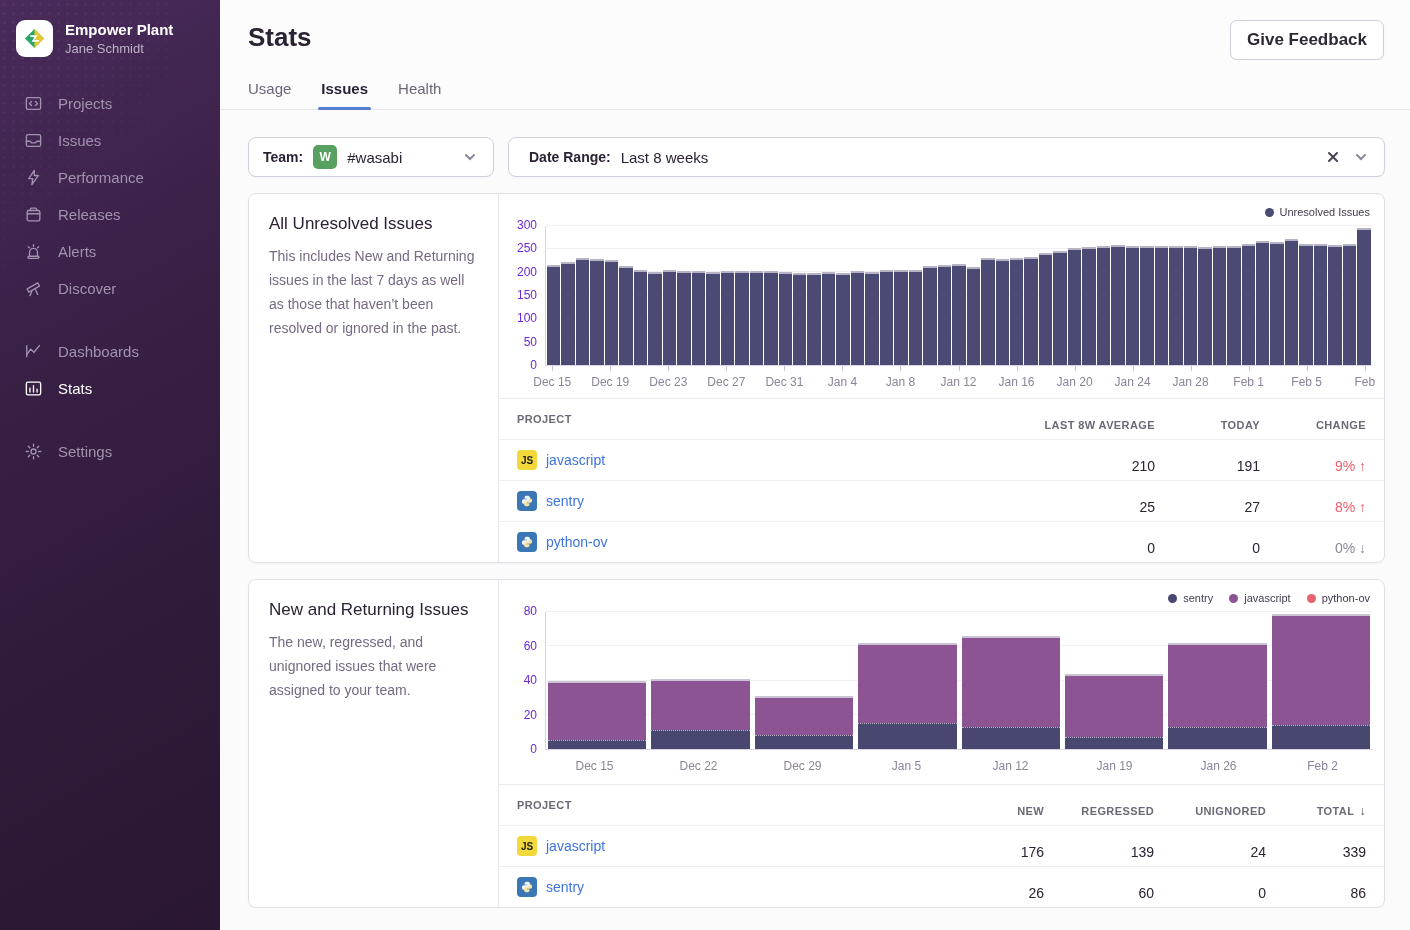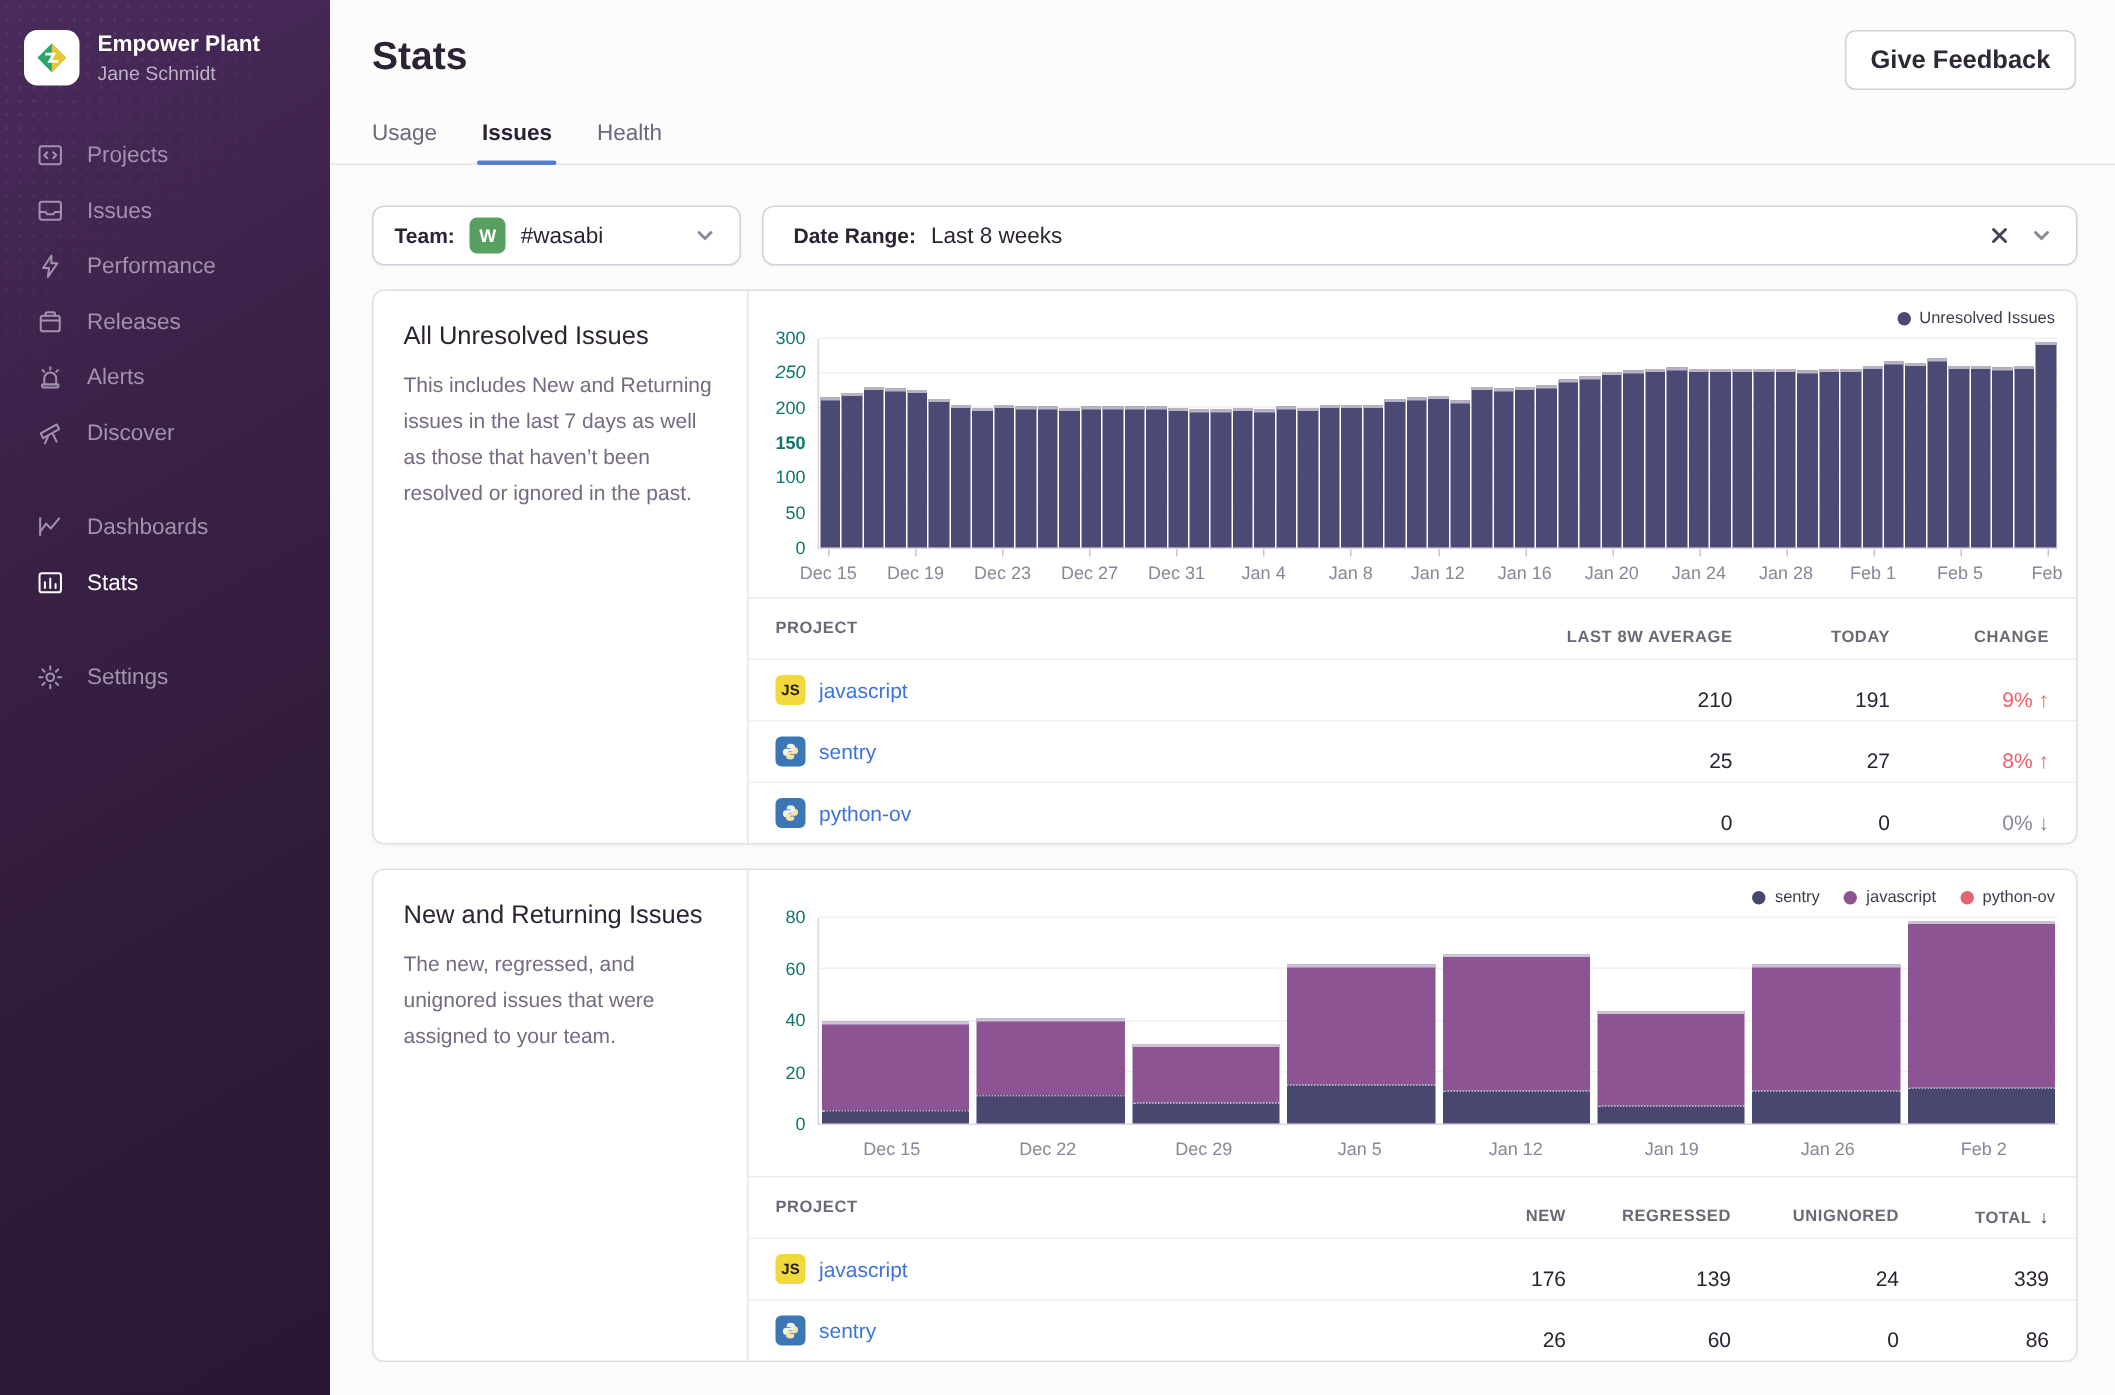--- a/index.html
+++ b/index.html
@@ -56,21 +56,21 @@
   .panel-title { font-size:17px; font-weight:500; color:#2b2233; margin:0 0 10px 0; }
   .panel-desc { font-size:14px; line-height:24px; color:#756a82; margin:0; }
   .panel-right { flex:1; display:flex; flex-direction:column; min-width:0; padding-top:10px; }
 
   
   .legend { display:flex; justify-content:flex-end; gap:16px; align-items:center; padding:2px 14px 8px 0; height:22px; }
   .legend-item { display:flex; align-items:center; gap:6px; font-size:11px; color:#433a4e; }
   .legend-dot { width:9px; height:9px; border-radius:50%; background:#474770; }
   .chart { display:flex; padding:0 12px 0 8px; }
   .yaxis { width:38px; flex:0 0 38px; position:relative; }
-  .ytick-label { position:absolute; right:8px; font-size:12px; color:#0f766e; }
+  .ytick-label { position:absolute; right:8px; font-size:12px; color:#6d28d9; }
   .plot { flex:1; position:relative; height:140px; border-left:1px solid #d9d4e0; border-bottom:1px solid #d9d4e0; }
   .gridline { position:absolute; left:0; right:0; height:1px; background:#f1eff5; }
   .bars { position:absolute; inset:0; display:flex; align-items:flex-end; gap:1px; padding:0 1px; }
   .bar1 { flex:1; background:#4b4a75; border-top:2px solid #b7b2c4; min-height:2px; }
   .xlabels { position:relative; height:28px; margin:0 12px 0 46px; }
   .xtick { position:absolute; top:9px; transform:translateX(-50%); font-size:12px; color:#8c8499; white-space:nowrap; }
   .xtickmark { position:absolute; top:0; width:1px; height:5px; background:#c9c4d3; }
   .cols { position:absolute; inset:0; display:flex; align-items:stretch; gap:5px; padding:0 2px; }
   .col { flex:1; display:flex; flex-direction:column; justify-content:flex-end; }
   .seg { width:100%; }
@@ -246,23 +246,23 @@
             <span class="legend-item">
               <span class="legend-dot" style="background: rgb(75, 74, 117);"></span>
               <span>Unresolved Issues</span>
             </span>
           </div>
           <div class="chart">
             <div class="yaxis">
                 <div class="ytick-label" style="bottom: calc(0% - 6px);">0</div>
                 <div class="ytick-label" style="bottom: calc(16.6667% - 6px);">50</div>
                 <div class="ytick-label" style="bottom: calc(33.3333% - 6px);">100</div>
-                <div class="ytick-label" style="bottom: calc(50% - 6px); font-weight: bold;">150</div>
+                <div class="ytick-label" style="bottom: calc(50% - 6px);">150</div>
                 <div class="ytick-label" style="bottom: calc(66.6667% - 6px);">200</div>
-                <div class="ytick-label" style="bottom: calc(83.3333% - 6px); font-style: italic;">250</div>
+                <div class="ytick-label" style="bottom: calc(83.3333% - 6px);">250</div>
                 <div class="ytick-label" style="bottom: calc(100% - 6px);">300</div>
               </div>
             <div class="plot">
                 <div class="gridline" style="bottom: 16.6667%;"></div>
                 <div class="gridline" style="bottom: 33.3333%;"></div>
                 <div class="gridline" style="bottom: 50%;"></div>
                 <div class="gridline" style="bottom: 66.6667%;"></div>
                 <div class="gridline" style="bottom: 83.3333%;"></div>
                 <div class="gridline" style="bottom: 100%;"></div>
                 <div class="bars">

